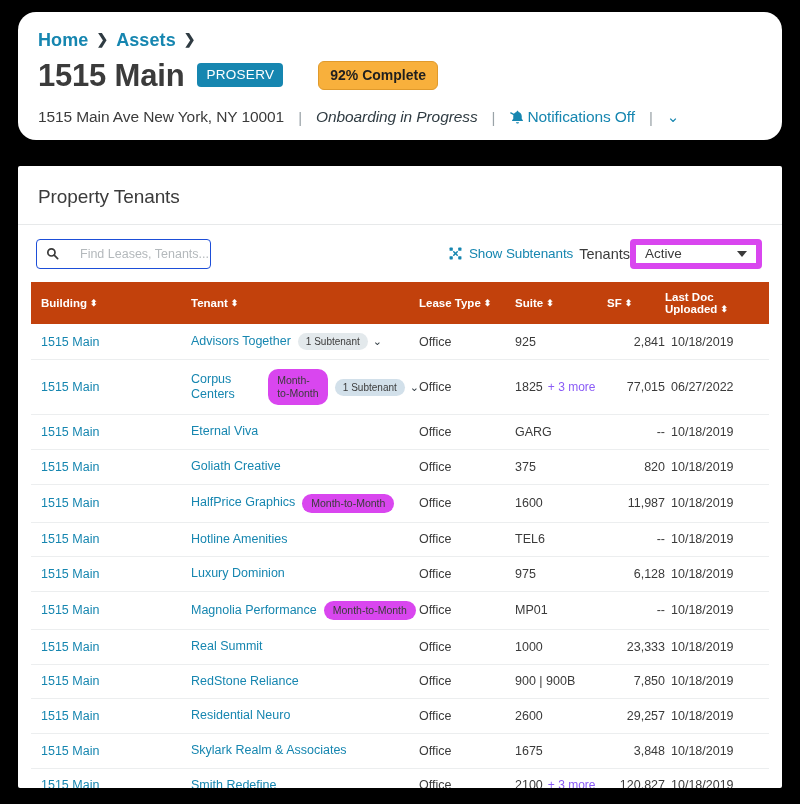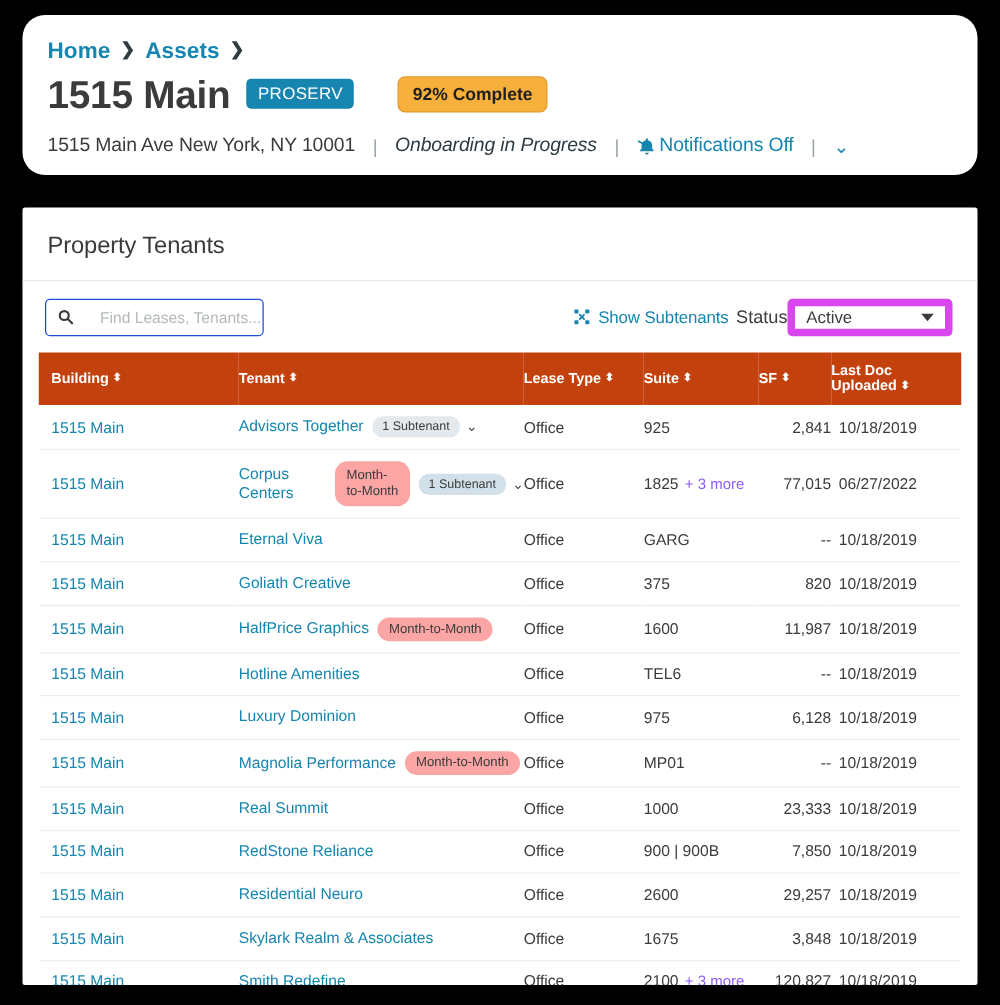--- a/index.html
+++ b/index.html
@@ -264,21 +264,21 @@
     align-items: center;
     gap: 7px;
     flex-wrap: nowrap;
   }
   .tenant-name {
     color: #1686b0;
     font-size: 12.5px;
     line-height: 1.25;
   }
   .badge-mtm {
-    background: #fca5a5;
+    background: #d946ef;
     color: #3b3b3b;
     font-size: 10.5px;
     border-radius: 10px;
     padding: 3px 9px;
     white-space: nowrap;
     line-height: 1.25;
   }
   .badge-mtm.wrap {
     white-space: normal;
     width: 52px;
@@ -377,21 +377,21 @@
             <rect x="17" y="1" width="6" height="6" rx="1.2"></rect>
             <rect x="1" y="17" width="6" height="6" rx="1.2"></rect>
             <rect x="17" y="17" width="6" height="6" rx="1.2"></rect>
             <rect x="6.2" y="10.6" width="11.6" height="2.8" rx="1.2" transform="rotate(45 12 12)"></rect>
             <rect x="6.2" y="10.6" width="11.6" height="2.8" rx="1.2" transform="rotate(-45 12 12)"></rect>
           </svg>
         </span>
         <span>Show Subtenants</span>
       </div>
 
-      <span class="status-label">Status</span>
+      <span class="status-label">Tenants</span>
 
       <div class="status-select">
         <span>Active</span>
         <span class="caret"></span>
       </div>
     </div>
   </div>
 
   <div class="table-wrap">
     <table>

